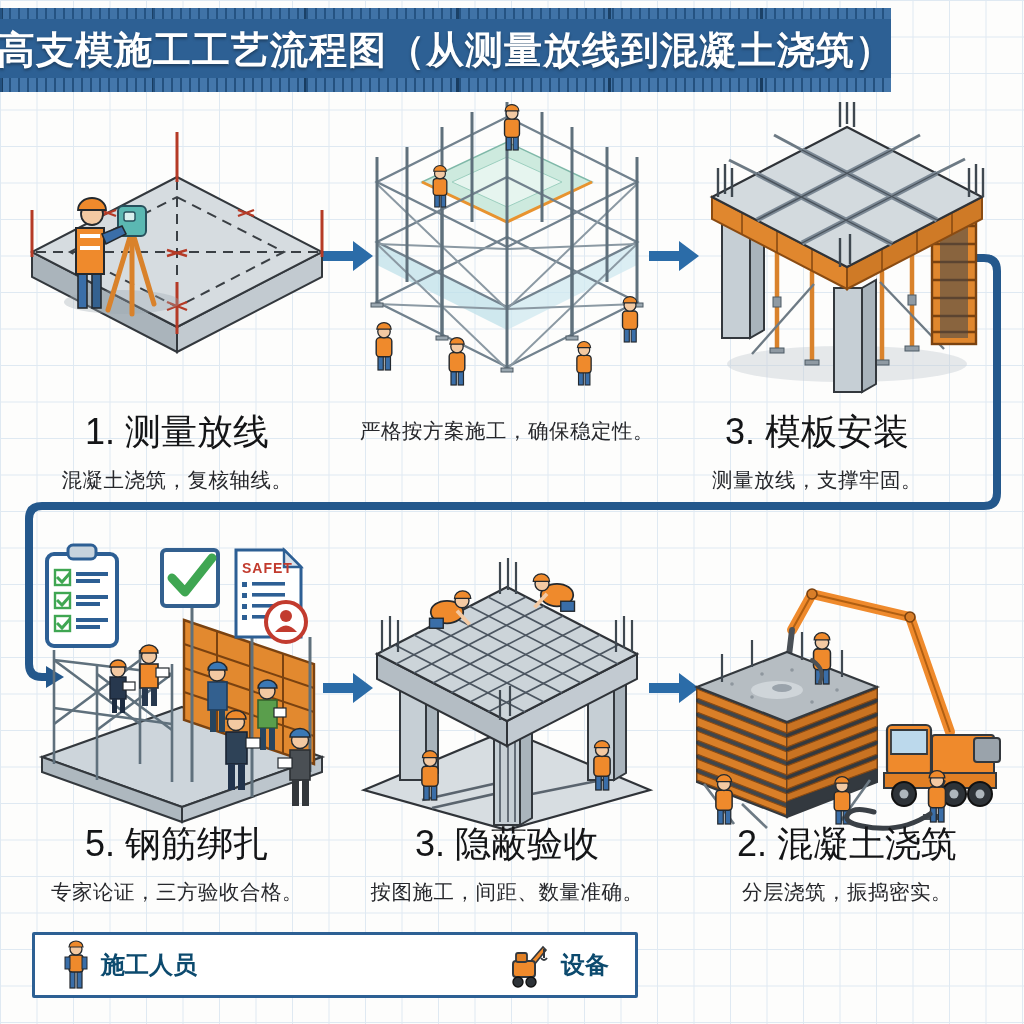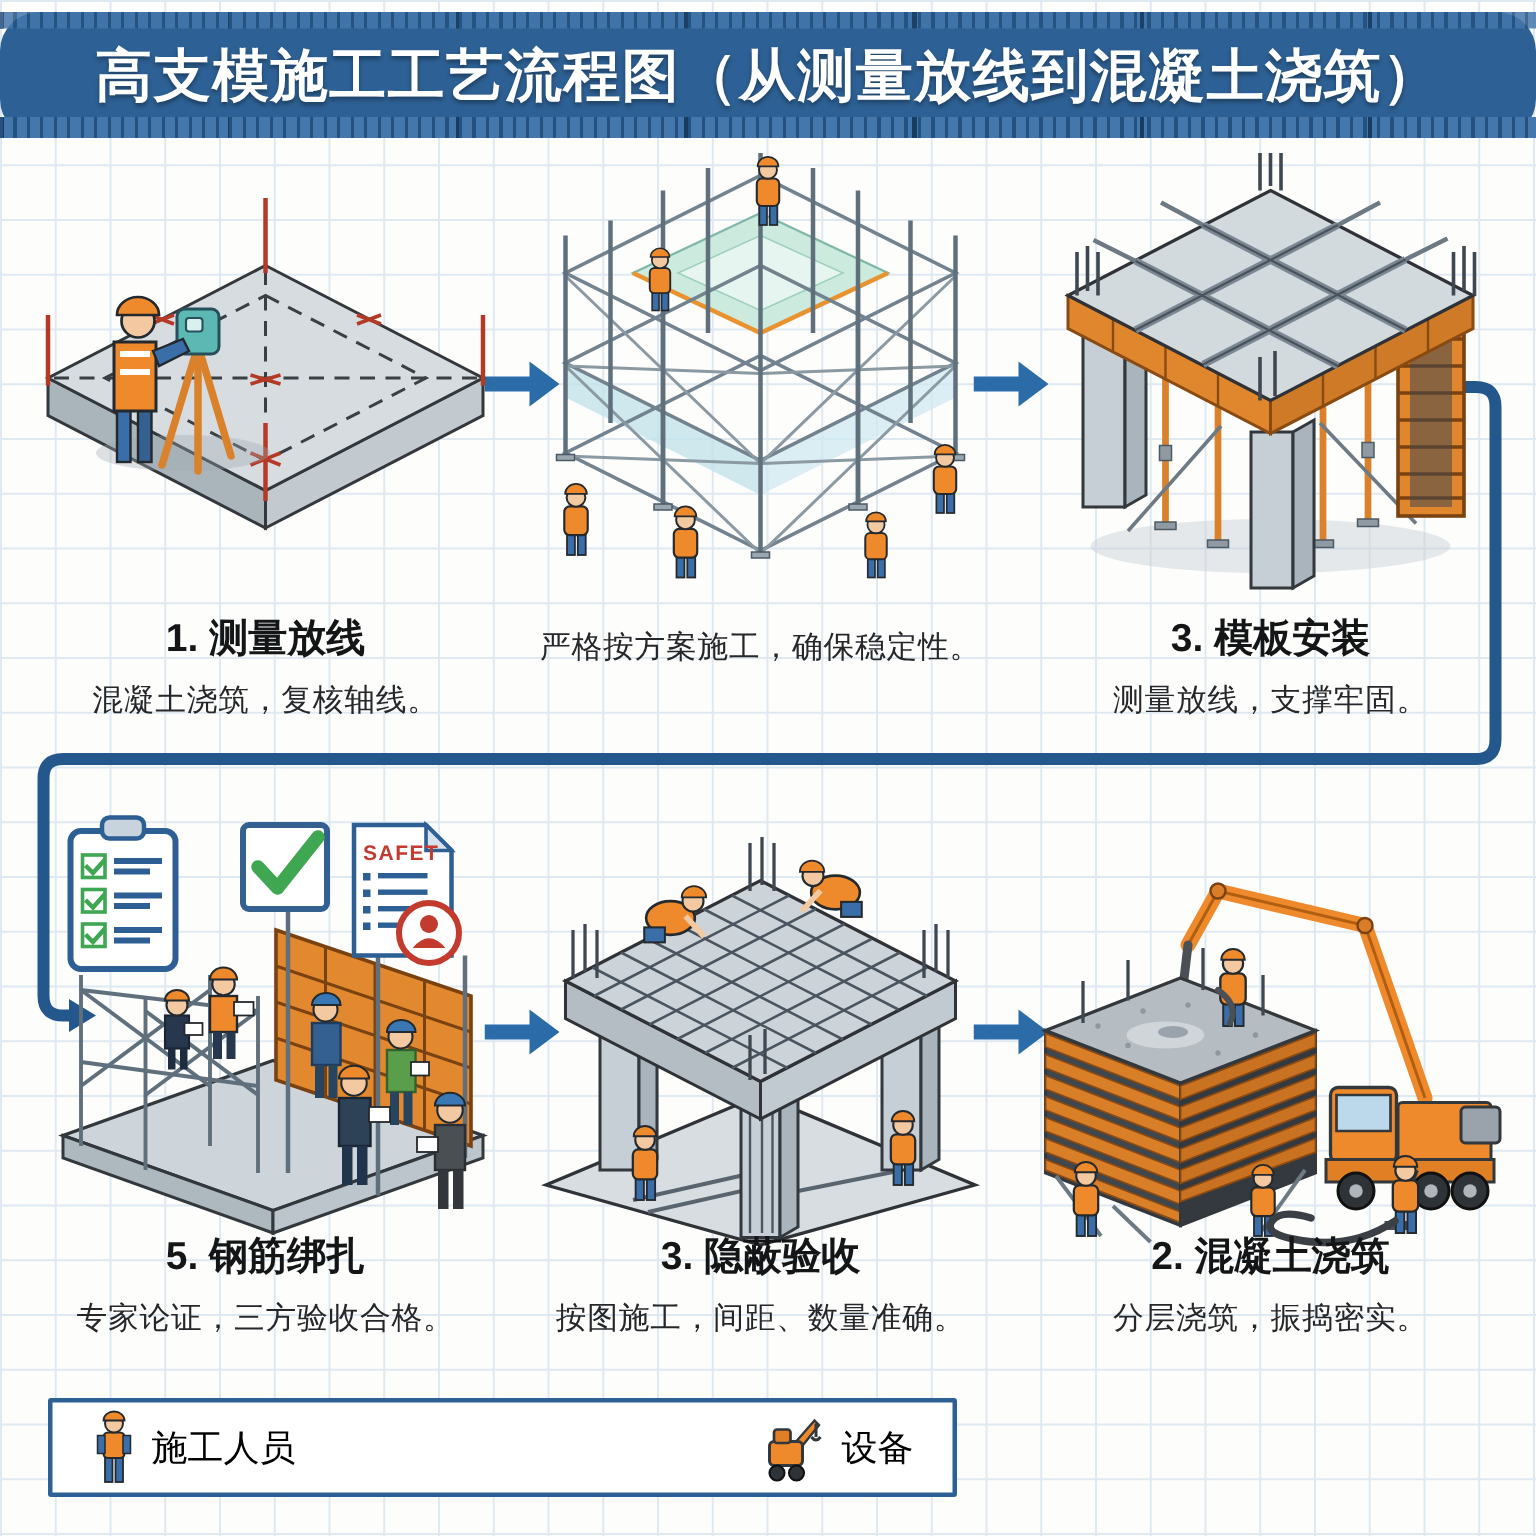--- a/index.html
+++ b/index.html
@@ -3,42 +3,42 @@
 <meta charset="utf-8">
 <style>
   html,body{margin:0;padding:0;}
   body{font-family:"Liberation Sans", sans-serif;}
   .page{position:relative;width:1024px;height:1024px;overflow:hidden;
     background-color:#fdfdfc;
     background-image:linear-gradient(#dfe9f2 1px,transparent 1px),
                      linear-gradient(90deg,#dfe9f2 1px,transparent 1px);
     background-size:36.5px 36.5px;}
   
-  .title-bar{position:absolute;left:0;top:8px;width:1024px;height:84px;background:#2d6094;
-    display:flex;align-items:center;justify-content:center;border-radius:26px;}
+  .title-bar{position:absolute;left:0;top:8px;width:891px;height:84px;background:#2d6094;
+    display:flex;align-items:center;justify-content:center;}
   .ruler{position:absolute;left:0;width:100%;background-color:#4477ab;
     background-image:repeating-linear-gradient(90deg,#24517f 0 2px,transparent 2px 9px),
                      repeating-linear-gradient(90deg,#183c60 0 3px,transparent 3px 152px);}
   .ruler.top{top:0;height:11px;opacity:.85;}
   .ruler.bottom{bottom:0;height:14px;}
   .title-text{position:relative;color:#ffffff;font-size:38px;font-weight:700;letter-spacing:1px;
     text-shadow:0 2px 3px rgba(0,0,0,.35);white-space:nowrap;}
   
   .ill{position:absolute;width:310px;height:300px;}
   .cap{position:absolute;width:320px;text-align:center;}
-  .cap-title{font-size:26px;font-weight:700;color:#141517;}
+  .cap-title{font-size:36px;font-weight:400;color:#141517;}
   .cap-desc{font-size:20.5px;font-weight:500;color:#26272b;margin-top:9px;letter-spacing:.5px;}
   .arrow{position:absolute;width:50px;height:32px;}
   .overlay{position:absolute;left:0;top:0;width:1024px;height:1024px;pointer-events:none;}
   
   .legend{position:absolute;left:32px;top:932px;width:606px;height:66px;background:#ffffff;
     border:3px solid #2d6094;border-radius:2px;display:flex;align-items:center;
     justify-content:space-between;padding:0 26px;box-sizing:border-box;}
   .legend-item{display:flex;align-items:center;gap:10px;}
-  .legend-label{font-size:24px;font-weight:400;color:#000000;white-space:nowrap;}
+  .legend-label{font-size:24px;font-weight:700;color:#0c4a6e;white-space:nowrap;}
 </style>
 </head>
 <body>
 
 <div class="page">
 
   <div class="title-bar">
     <div class="ruler top"></div>
     <div class="ruler bottom"></div>
     <div class="title-text">高支模施工工艺流程图（从测量放线到混凝土浇筑）</div>
@@ -533,21 +533,21 @@
     <path d="M238 282 q-30 20 -68 12 q-20 -4 -14 -12 q6 -8 26 -2" fill="none" stroke="#3a4046" stroke-width="5" stroke-linecap="round"></path>
   </svg>
 
   <div class="cap" style="left:17px;top:408px">
     <div class="cap-title">1. 测量放线</div>
     <div class="cap-desc">混凝土浇筑，复核轴线。</div>
   </div>
   <div class="cap" style="left:347px;top:408px">
     <div class="cap-desc">严格按方案施工，确保稳定性。</div>
   </div>
-  <div class="cap" style="left:687px;top:408px">
+  <div class="cap" style="left:657px;top:408px">
     <div class="cap-title">3. 模板安装</div>
     <div class="cap-desc">测量放线，支撑牢固。</div>
   </div>
   <div class="cap" style="left:17px;top:820px">
     <div class="cap-title">5. 钢筋绑扎</div>
     <div class="cap-desc">专家论证，三方验收合格。</div>
   </div>
   <div class="cap" style="left:347px;top:820px">
     <div class="cap-title">3. 隐蔽验收</div>
     <div class="cap-desc">按图施工，间距、数量准确。</div>

